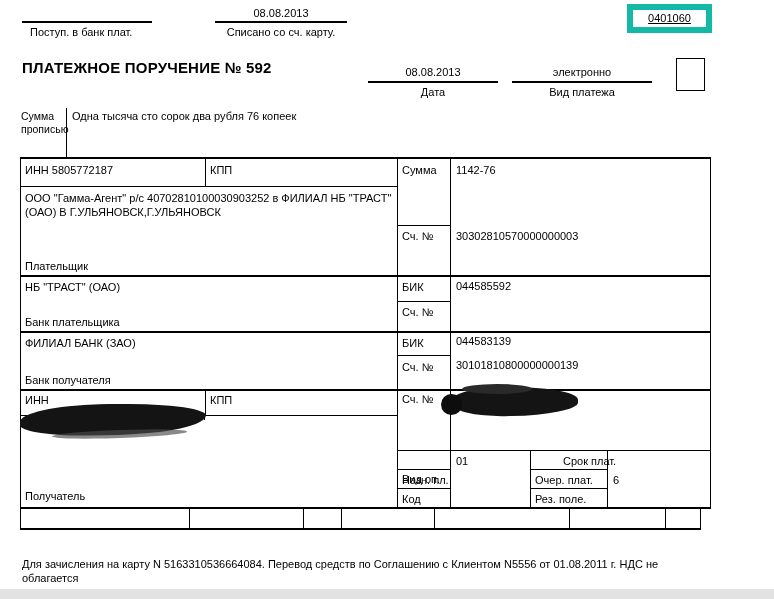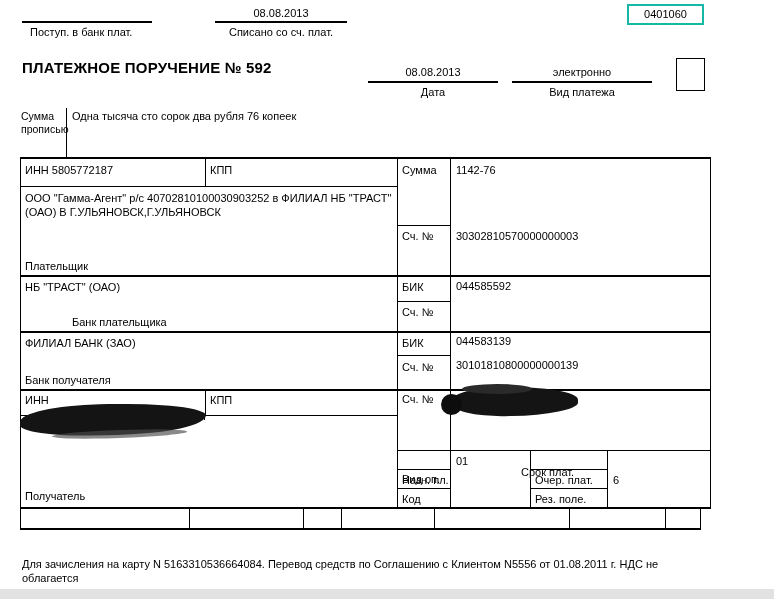--- a/index.html
+++ b/index.html
@@ -14,23 +14,23 @@
 </head>
 <body>
 
 <div id="doc">
 
   <div class="ln" style="left:22px;top:21px;width:130px;height:2px;"></div>
   <div class="t" style="left:30px;top:26px;">Поступ. в банк плат.</div>
 
   <div class="t c" style="left:215px;top:7px;width:132px;">08.08.2013</div>
   <div class="ln" style="left:215px;top:21px;width:132px;height:2px;"></div>
-  <div class="t c" style="left:215px;top:26px;width:132px;">Списано со сч. плат.</div>
+  <div class="t c" style="left:215px;top:26px;width:132px;">Списано со сч. карту.</div>
 
-  <div class="t c" style="left:627px;top:4px;width:73px;height:17px;border:2px solid #14b8a6;line-height:17px;">0401060</div>
+  <div class="t c" style="left:627px;top:4px;width:73px;height:17px;border:6px solid #14b8a6;line-height:17px;text-decoration:underline;">0401060</div>
 
   <div class="t" style="left:22px;top:62px;font-size:15px;font-weight:bold;letter-spacing:0.2px;">ПЛАТЕЖНОЕ ПОРУЧЕНИЕ № 592</div>
 
   <div class="t c" style="left:368px;top:66px;width:130px;">08.08.2013</div>
   <div class="ln" style="left:368px;top:81px;width:130px;height:2px;"></div>
   <div class="t c" style="left:368px;top:86px;width:130px;">Дата</div>
 
   <div class="t c" style="left:512px;top:66px;width:140px;">электронно</div>
   <div class="ln" style="left:512px;top:81px;width:140px;height:2px;"></div>
   <div class="t c" style="left:512px;top:86px;width:140px;">Вид платежа</div>
@@ -86,21 +86,21 @@
   <div class="t wrap" style="left:25px;top:191px;width:370px;">ООО "Гамма-Агент" р/с 40702810100030903252 в ФИЛИАЛ НБ "ТРАСТ" (ОАО) В Г.УЛЬЯНОВСК,Г.УЛЬЯНОВСК</div>
 
   <div class="t" style="left:402px;top:230px;">Сч. №</div>
   <div class="t" style="left:456px;top:230px;">30302810570000000003</div>
   <div class="t" style="left:25px;top:260px;">Плательщик</div>
 
   <div class="t" style="left:25px;top:281px;">НБ "ТРАСТ" (ОАО)</div>
   <div class="t" style="left:402px;top:281px;">БИК</div>
   <div class="t" style="left:456px;top:280px;">044585592</div>
   <div class="t" style="left:402px;top:306px;">Сч. №</div>
-  <div class="t" style="left:25px;top:316px;margin-left:47px;">Банк плательщика</div>
+  <div class="t" style="left:25px;top:316px;">Банк плательщика</div>
 
   <div class="t" style="left:25px;top:337px;">ФИЛИАЛ БАНК (ЗАО)</div>
   <div class="t" style="left:402px;top:337px;">БИК</div>
   <div class="t" style="left:456px;top:335px;">044583139</div>
   <div class="t" style="left:402px;top:361px;">Сч. №</div>
   <div class="t" style="left:456px;top:359px;">30101810800000000139</div>
   <div class="t" style="left:25px;top:374px;">Банк получателя</div>
 
   <div class="t" style="left:25px;top:394px;">ИНН</div>
   <div class="t" style="left:210px;top:394px;">КПП</div>
@@ -109,21 +109,21 @@
   <div class="t" style="left:25px;top:490px;">Получатель</div>
 
   <div class="blob" style="left:20px;top:404px;width:186px;height:31px;border-radius:45% 55% 50% 40% / 55% 45% 60% 40%;transform:rotate(-1.2deg);"></div>
   <div class="blob" style="left:52px;top:430px;width:135px;height:8px;background:#4a4a4a;opacity:.65;border-radius:50%;transform:rotate(-2deg);"></div>
   <div class="blob" style="left:450px;top:387px;width:128px;height:29px;border-radius:40% 60% 55% 45% / 50% 50% 45% 55%;transform:rotate(-1deg);"></div>
   <div class="blob" style="left:441px;top:394px;width:21px;height:21px;background:#0d0d0d;border-radius:50%;"></div>
   <div class="blob" style="left:462px;top:384px;width:70px;height:10px;background:#2a2a2a;border-radius:50%;"></div>
 
   <div class="t" style="left:402px;top:473px;">Вид оп.</div>
   <div class="t" style="left:456px;top:455px;">01</div>
-  <div class="t" style="left:521px;top:455px;margin-top:11px;">Срок плат.</div>
+  <div class="t" style="left:563px;top:455px;">Срок плат.</div>
   <div class="t" style="left:402px;top:474px;">Назн. пл.</div>
   <div class="t" style="left:535px;top:474px;">Очер. плат.</div>
   <div class="t" style="left:613px;top:474px;">6</div>
   <div class="t" style="left:402px;top:493px;">Код</div>
   <div class="t" style="left:535px;top:493px;">Рез. поле.</div>
 
   <div class="t wrap" style="left:22px;top:557px;width:695px;">Для зачисления на карту N 5163310536664084. Перевод средств по Соглашению с Клиентом N5556 от 01.08.2011 г. НДС не облагается</div>
 
   <div style="position:absolute;left:0;top:589px;width:774px;height:10px;background:#e2e2e2;"></div>
 

